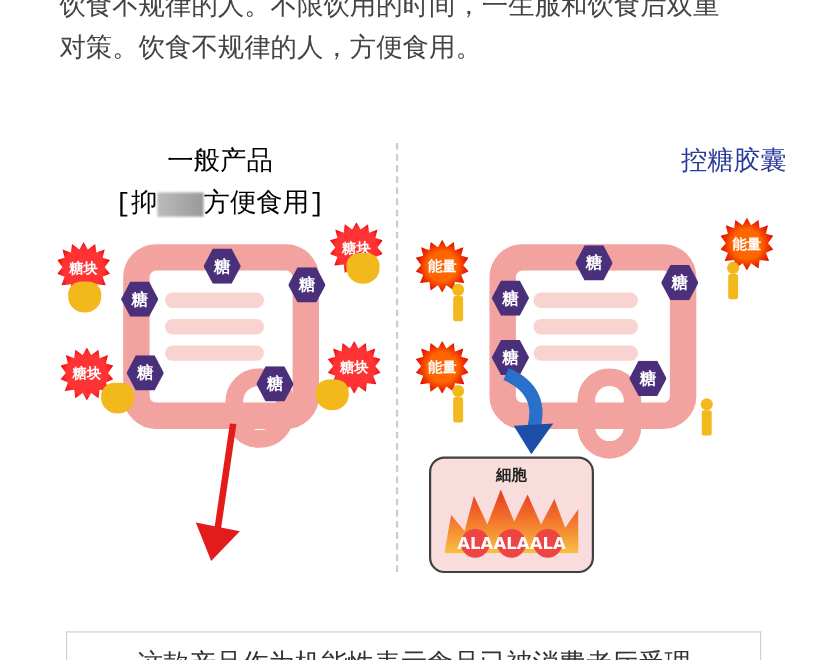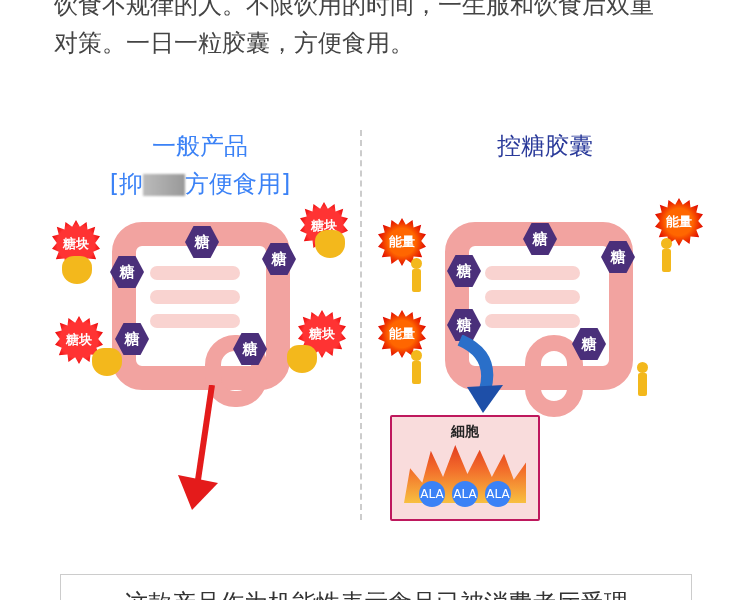--- a/index.html
+++ b/index.html
@@ -4,48 +4,48 @@
 <style>
   html,body{margin:0;padding:0;background:#fff;}
   body{width:750px;height:600px;overflow:hidden;position:relative;font-family:"DejaVu Sans","Liberation Sans",sans-serif;}
   .intro{position:absolute;left:54px;top:-14px;width:660px;font-size:24px;line-height:38px;color:#444;}
   .panel{position:absolute;top:130px;width:340px;height:390px;}
   .panel.left{left:30px;}
   .panel.right{left:375px;}
   .divider{position:absolute;left:360px;top:130px;height:390px;border-left:2px dashed #ccc;}
   .ptitle{position:absolute;top:0;width:100%;text-align:center;font-size:24px;}
   .psub{position:absolute;top:38px;width:100%;text-align:center;font-size:24px;}
-  .left .ptitle,.left .psub{color:#3b82f6;}
-  .right .ptitle,.right .psub{color:#2a3a9a;}
+  .left .ptitle,.left .psub{color:#000000;font-family:Liberation Mono, monospace;}
+  .right .ptitle,.right .psub{color:#2a3a9a;text-align:right;}
   .blur{display:inline-block;width:42px;height:22px;background:linear-gradient(90deg,#bbb,#999);vertical-align:middle;filter:blur(1px);}
   .right .blur{background:linear-gradient(90deg,#c8cad8,#a8aabf);}
   .hex{position:absolute;width:34px;height:34px;background:#4a2f7a;clip-path:polygon(25% 3%,75% 3%,100% 50%,75% 97%,25% 97%,0 50%);color:#fff;font-size:15px;font-weight:bold;display:flex;align-items:center;justify-content:center;}
   .burst{position:absolute;width:48px;height:48px;background:radial-gradient(circle,#f33 55%,#e11 70%);clip-path:polygon(50% 0,58% 14%,72% 4%,74% 20%,90% 14%,86% 30%,100% 34%,90% 48%,100% 60%,86% 66%,92% 82%,74% 80%,72% 96%,58% 86%,50% 100%,42% 86%,28% 96%,26% 80%,8% 82%,14% 66%,0 60%,10% 48%,0 34%,14% 30%,10% 14%,26% 20%,28% 4%,42% 14%);color:#fff;font-size:13px;font-weight:bold;display:flex;align-items:center;justify-content:center;}
   .burst.energy{background:radial-gradient(circle,#f60 40%,#d00 75%);}
   .hand{position:absolute;width:30px;height:28px;background:#f3b81c;border-radius:40% 40% 50% 50%;}
   .person{position:absolute;width:18px;height:34px;}
   .person .head{position:absolute;left:4px;top:0;width:11px;height:11px;border-radius:50%;background:#f3b81c;}
   .person .body{position:absolute;left:5px;top:11px;width:9px;height:23px;background:#f3b81c;border-radius:2px;}
   .colonshape{position:absolute;border:24px solid #f2a3a0;border-radius:30px;background:transparent;}
   .fold{position:absolute;height:14px;background:#f9d3d0;border-radius:8px;}
   .out-label{position:absolute;left:70px;top:312px;font-size:22px;color:#111;}
   .red-arrow{position:absolute;}
-  .cell{position:absolute;left:15px;top:285px;width:146px;height:102px;border:2px solid #be185d;border-radius:2px;background:#f9dcdc;}
+  .cell{position:absolute;left:15px;top:285px;width:146px;height:102px;border:2px solid #404040;border-radius:14px;background:#f9dcdc;}
   .cell-title{position:absolute;top:6px;width:100%;text-align:center;font-size:14px;font-weight:bold;color:#222;}
   .flames{position:absolute;left:12px;top:28px;width:122px;height:58px;background:linear-gradient(0deg,#f8c040,#f26a2a 60%,#e23c20);clip-path:polygon(0 100%,5% 40%,15% 65%,22% 10%,32% 55%,42% 0,52% 50%,62% 8%,72% 55%,82% 15%,90% 60%,100% 30%,100% 100%);}
-  .ala{position:absolute;width:26px;height:26px;border-radius:50%;background:#3b82f6;color:#fff;font-size:12px;font-weight:normal;display:flex;align-items:center;justify-content:center;top:64px;}
+  .ala{position:absolute;width:26px;height:26px;border-radius:50%;background:#ef4444;color:#fff;font-size:15px;font-weight:bold;display:flex;align-items:center;justify-content:center;top:64px;}
   .notice{position:absolute;left:60px;top:574px;width:630px;height:40px;border:1px solid #ccc;border-bottom:none;}
   .notice-text{position:absolute;top:12px;width:100%;text-align:center;font-size:24px;color:#333;}
 </style>
 </head>
 <body>
 
 <div class="intro">
   <div>饮食不规律的人。不限饮用的时间，一生服和饮食后双重</div>
-  <div>对策。一日一粒胶囊，方便食用。</div>
+  <div>对策。饮食不规律的人，方便食用。</div>
 </div>
 
 <div class="divider"></div>
 
 <div class="panel left">
   <div class="ptitle">一般产品</div>
   <div class="psub">
     <span>[抑</span><span class="blur"></span><span>方便食用]</span>
   </div>
 

